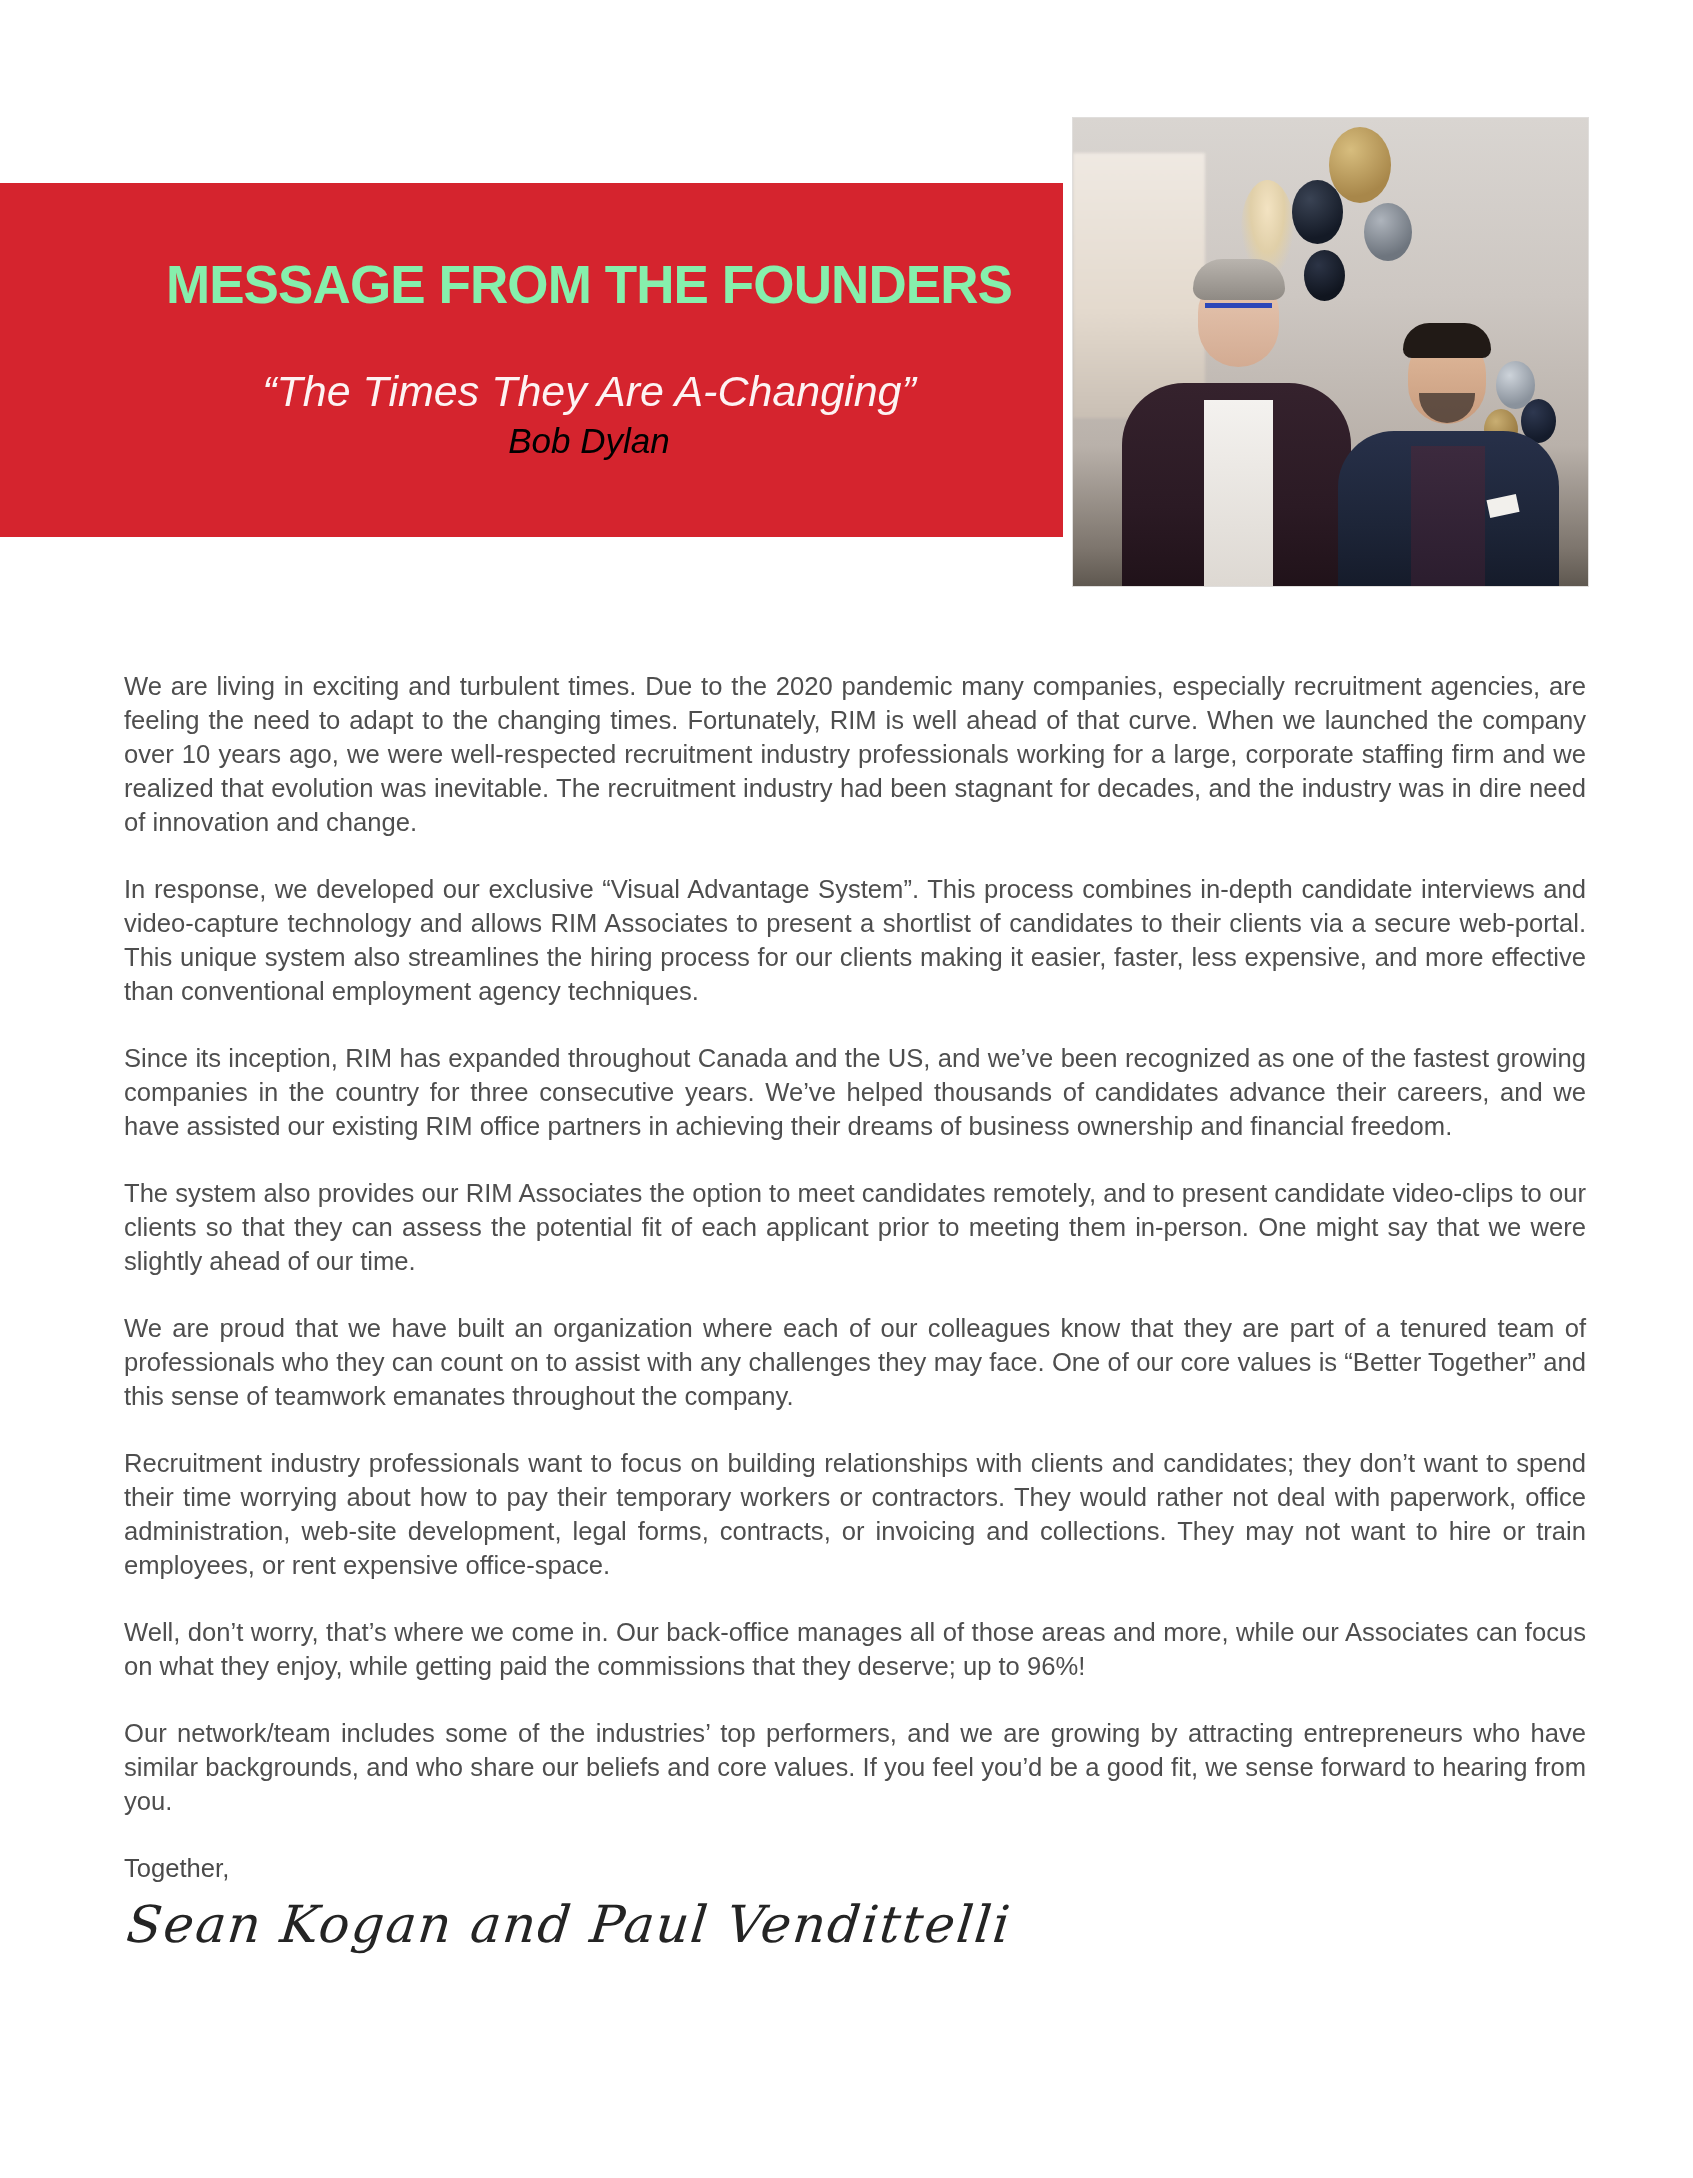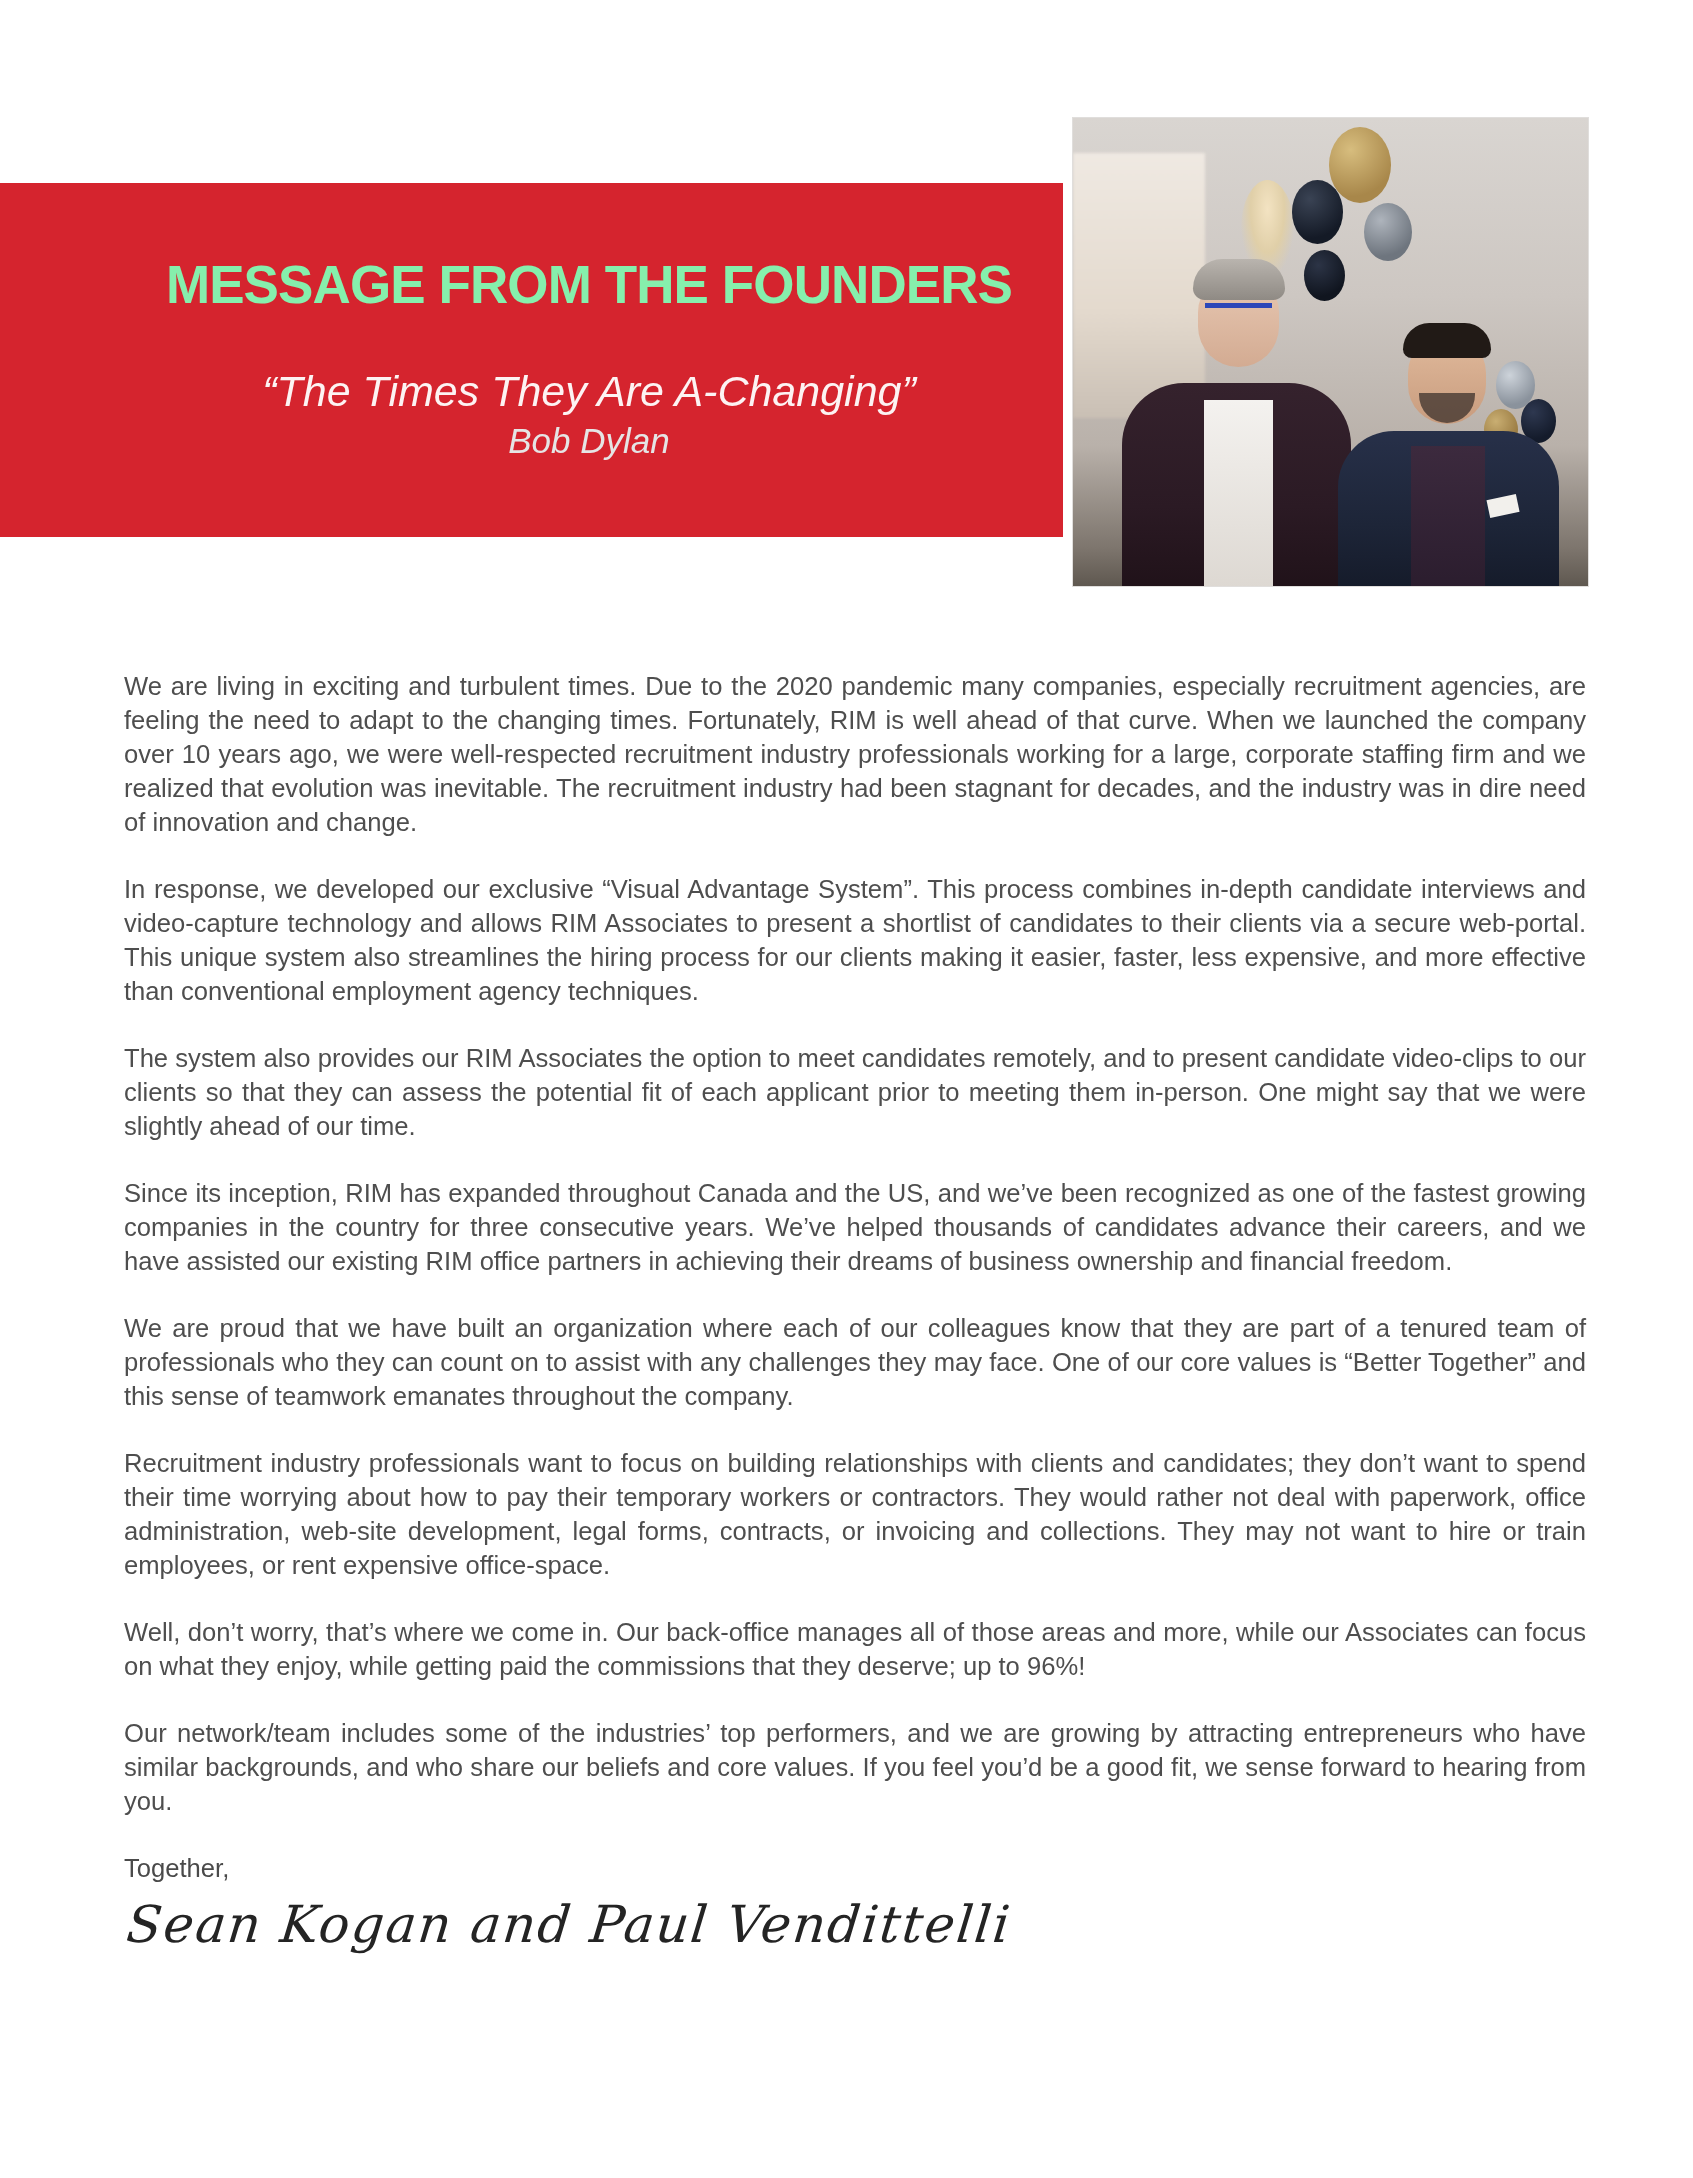--- a/index.html
+++ b/index.html
@@ -29,21 +29,21 @@
   }
   .banner-quote {
     margin-top:53px;
     font-size:43px; font-style:italic; font-weight:400;
     line-height:50px;
     color:#fdf3f3;
   }
   .banner-quote-attr {
     font-size:35px; font-style:italic; font-weight:400;
     line-height:50px;
-    color:#e5e5e5;
+    color:#000000;
   }
 
   
   .photo {
     position:absolute; left:1072px; top:117px;
     width:517px; height:470px;
     background:linear-gradient(180deg,#d9d5d1 0%, #cdc7c2 38%, #b9b1aa 70%, #7d756d 92%, #5f5850 100%);
     border:0.9px solid #e0dedc;
     box-sizing:border-box;
     overflow:hidden;
@@ -176,22 +176,22 @@
     <div class="ph-man-right-shirt"></div>
     <div class="ph-man-right-head"></div>
     <div class="ph-man-right-hair"></div>
     <div class="ph-man-right-beard"></div>
     <div class="ph-pocket-square"></div>
   </div>
 
   <div class="content">
     <p>We are living in exciting and turbulent times. Due to the 2020 pandemic many companies, especially recruitment agencies, are feeling the need to adapt to the changing times. Fortunately, RIM is well ahead of that curve. When we launched the company over 10 years ago, we were well-respected recruitment industry professionals working for a large, corporate staffing firm and we realized that evolution was inevitable. The recruitment industry had been stagnant for decades, and the industry was in dire need of innovation and change.</p>
     <p>In response, we developed our exclusive “Visual Advantage System”. This process combines in-depth candidate interviews and video-capture technology and allows RIM Associates to present a shortlist of candidates to their clients via a secure web-portal. This unique system also streamlines the hiring process for our clients making it easier, faster, less expensive, and more effective than conventional employment agency techniques.</p>
+    <p>Since its inception, RIM has expanded throughout Canada and the US, and we’ve been recognized as one of the fastest growing companies in the country for three consecutive years.  We’ve helped thousands of candidates advance their careers, and we have assisted our existing RIM office partners in achieving their dreams of business ownership and financial freedom.</p>
     <p>The system also provides our RIM Associates the option to meet candidates remotely, and to present candidate video-clips to our clients so that they can assess the potential fit of each applicant prior to meeting them in-person. One might say that we were slightly ahead of our time.</p>
-    <p>Since its inception, RIM has expanded throughout Canada and the US, and we’ve been recognized as one of the fastest growing companies in the country for three consecutive years.  We’ve helped thousands of candidates advance their careers, and we have assisted our existing RIM office partners in achieving their dreams of business ownership and financial freedom.</p>
     <p>We are proud that we have built an organization where each of our colleagues know that they are part of a tenured team of professionals who they can count on to assist with any challenges they may face. One of our core values is “Better Together” and this sense of teamwork emanates throughout the company.</p>
     <p>Recruitment industry professionals want to focus on building relationships with clients and candidates; they don’t want to spend their time worrying about how to pay their temporary workers or contractors. They would rather not deal with paperwork, office administration, web-site development, legal forms, contracts, or invoicing and collections. They may not want to hire or train employees, or rent expensive office-space.</p>
     <p>Well, don’t worry, that’s where we come in. Our back-office manages all of those areas and more, while our Associates can focus on what they enjoy, while getting paid the commissions that they deserve; up to 96%!</p>
     <p>Our network/team includes some of the industries’ top performers, and we are growing by attracting entrepreneurs who have similar backgrounds, and who share our beliefs and core values. If you feel you’d be a good fit, we sense forward to hearing from you.</p>
     <p class="closing">Together,</p>
     <div class="signature">Sean Kogan and Paul Vendittelli</div>
   </div>
 
 </div>
 

